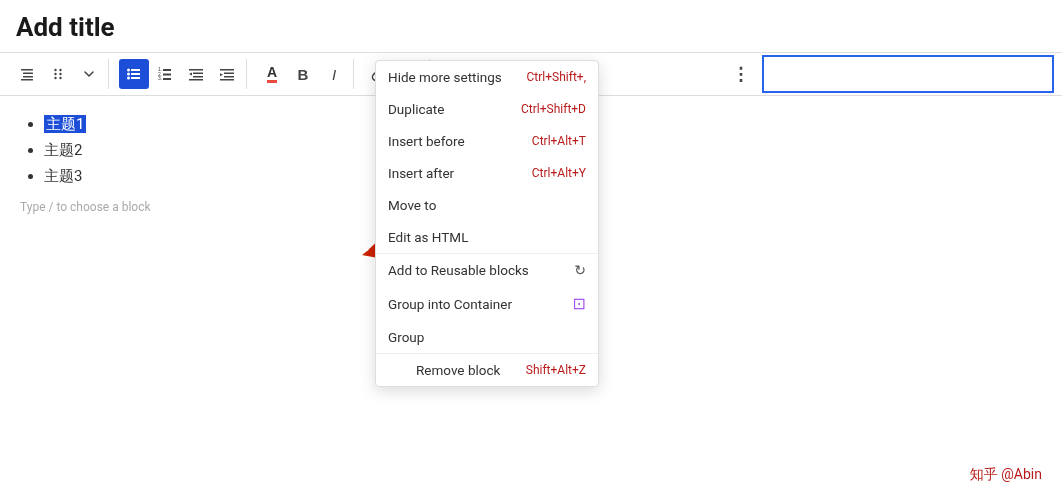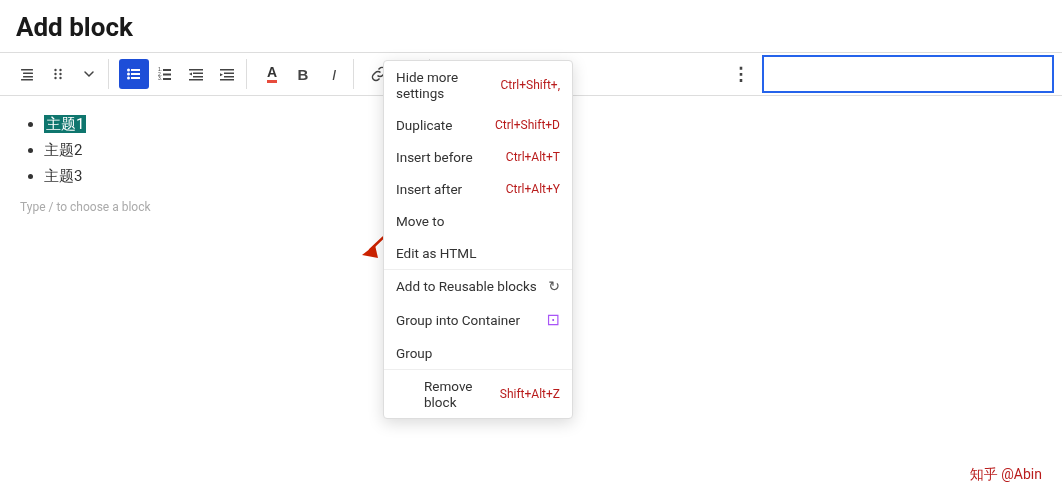--- a/index.html
+++ b/index.html
@@ -81,44 +81,43 @@
     }
 
     .bullet-list li {
       font-size: 15px;
       color: #333;
       margin-bottom: 2px;
       line-height: 1.6;
     }
 
     .bullet-list li.selected span {
-      background: #0f766e;
+      background: #1d4ed8;
       color: #fff;
       padding: 0 2px;
     }
 
     .type-hint {
       color: #aaa;
       font-size: 12px;
       margin-top: 8px;
     }
 
     
     .context-menu {
       position: absolute;
       top: 60px;
       left: 375px;
-      width: 190px;
+      width: 224px;
       background: #fff;
       border: 1px solid #ddd;
       border-radius: 4px;
       box-shadow: 0 4px 16px rgba(0,0,0,0.15);
       z-index: 100;
       overflow: hidden;
-      margin-left: 8px;
     }
 
     .menu-section {
       border-bottom: 1px solid #eee;
     }
     .menu-section:last-child { border-bottom: none; padding-left: 28px; }
 
     .menu-item {
       display: flex;
       align-items: center;
@@ -161,21 +160,21 @@
       position: absolute;
       bottom: 16px;
       right: 20px;
       color: #b91c1c;
       font-size: 14px;
     }
   </style>
 </head>
 <body>
 
-<h1 class="page-title">Add block</h1>
+<h1 class="page-title">Add title</h1>
 
 <div class="toolbar">
 
   <div class="toolbar-group">
     <button class="toolbar-btn" title="List indent">
       <svg width="16" height="16" viewBox="0 0 16 16" fill="currentColor">
         <rect x="2" y="3" width="12" height="1.5" rx="0.5"></rect>
         <rect x="4" y="6.5" width="10" height="1.5" rx="0.5"></rect>
         <rect x="4" y="10" width="10" height="1.5" rx="0.5"></rect>
         <rect x="2" y="13" width="12" height="1.5" rx="0.5"></rect>

